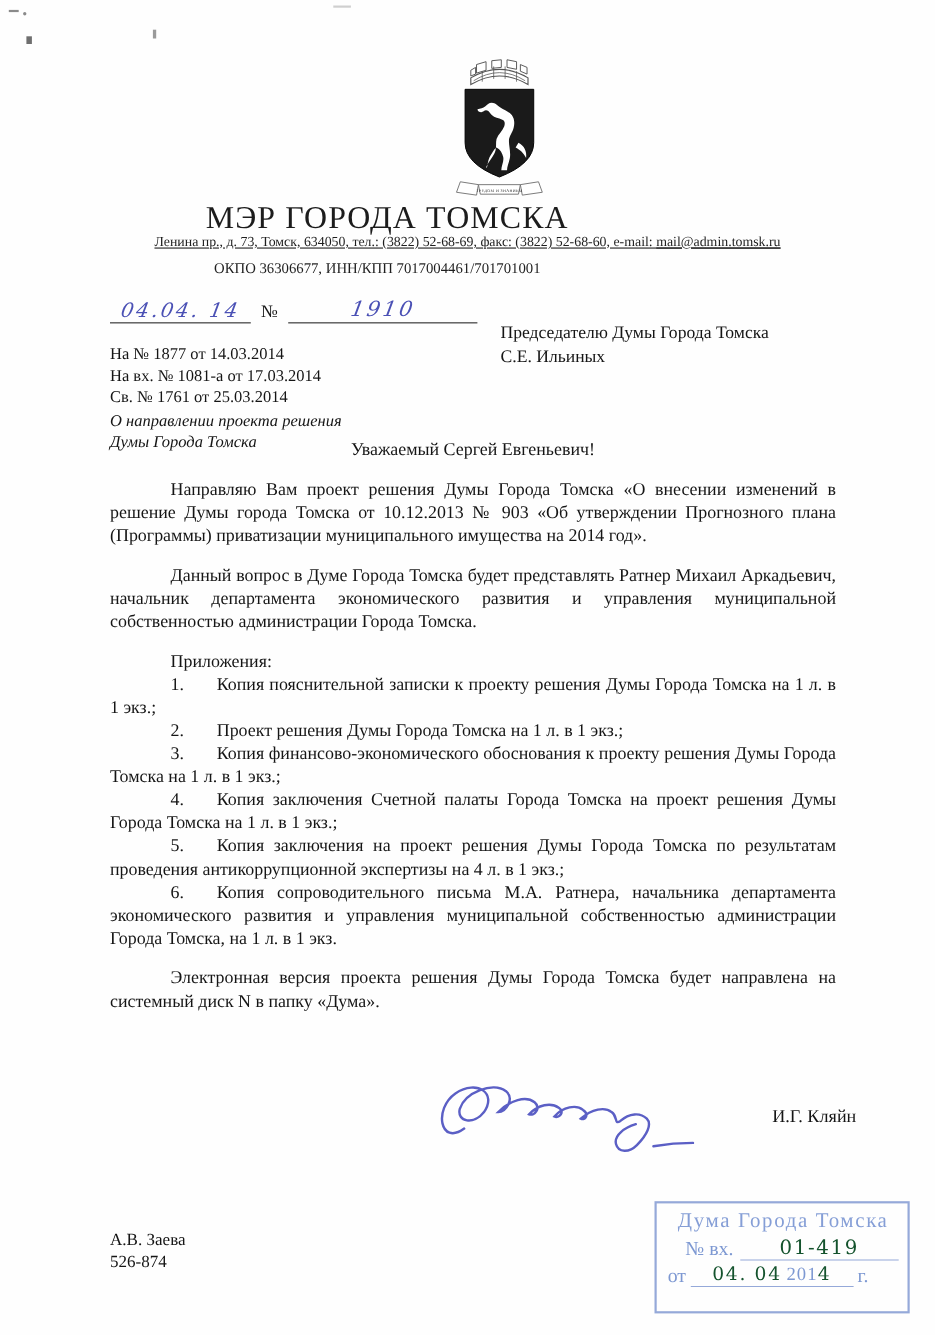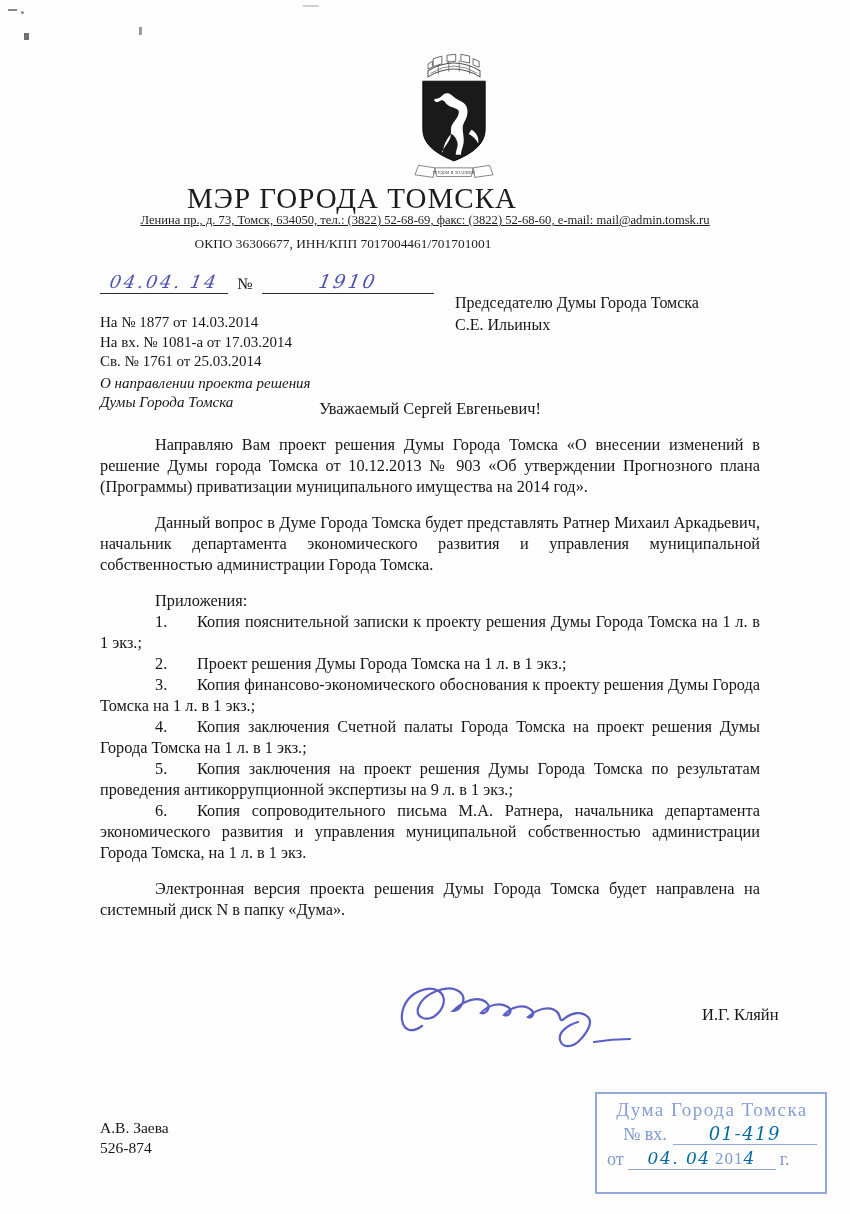--- a/index.html
+++ b/index.html
@@ -81,21 +81,21 @@
     position:absolute; left:595px; top:1092px; width:232px; height:102px;
     border:2px solid rgba(122,148,208,0.8);
     color:rgba(118,146,208,0.95);
     font-size:18px; padding:5px 8px 0 10px;
   }
   .stamp-title { text-align:center; font-size:19px; letter-spacing:1.5px;
     color:rgba(126,153,212,0.95); white-space:nowrap; }
   .stamp-row { display:flex; align-items:flex-end; margin-top:3px; }
   .stamp-row2 { padding-left:16px; }
   .stamp-label { white-space:nowrap; }
-  .stamp-hw { font-style:italic; color:#0369a1; letter-spacing:1.5px;
+  .stamp-hw { color:#14532d; letter-spacing:1.5px;
     font-family:"DejaVu Serif","Liberation Serif",serif; }
   .s-u {
     border-bottom:1.5px solid rgba(122,148,208,0.8);
     text-align:center; line-height:20px;
   }
   .s-u-num { flex:1; margin-left:6px; font-size:18px; }
   .s-u-date { width:148px; margin-left:4px; font-size:17px; white-space:nowrap; }
   .stamp-year { color:rgba(118,146,208,0.95); letter-spacing:1px; }
   .stamp-g { margin-left:4px; }
 </style>
@@ -166,21 +166,21 @@
 
   <div class="body-block">
     <div class="salutation">Уважаемый Сергей Евгеньевич!</div>
     <p class="para">Направляю Вам проект решения Думы Города Томска «О внесении изменений в решение Думы города Томска от 10.12.2013 № 903 «Об утверждении Прогнозного плана (Программы) приватизации муниципального имущества на 2014 год».</p>
     <p class="para">Данный вопрос в Думе Города Томска будет представлять Ратнер Михаил Аркадьевич, начальник департамента экономического развития и управления муниципальной собственностью администрации Города Томска.</p>
     <div class="att-label">Приложения:</div>
     <p class="att-item"><span class="att-num">1.</span><span>Копия пояснительной записки к проекту решения Думы Города Томска на 1 л. в 1 экз.;</span></p>
     <p class="att-item"><span class="att-num">2.</span><span>Проект решения Думы Города Томска на 1 л. в 1 экз.;</span></p>
     <p class="att-item"><span class="att-num">3.</span><span>Копия финансово-экономического обоснования к проекту решения Думы Города Томска на 1 л. в 1 экз.;</span></p>
     <p class="att-item"><span class="att-num">4.</span><span>Копия заключения Счетной палаты Города Томска на проект решения Думы Города Томска на 1 л. в 1 экз.;</span></p>
-    <p class="att-item"><span class="att-num">5.</span><span>Копия заключения на проект решения Думы Города Томска по результатам проведения антикоррупционной экспертизы на 9 л. в 1 экз.;</span></p>
+    <p class="att-item"><span class="att-num">5.</span><span>Копия заключения на проект решения Думы Города Томска по результатам проведения антикоррупционной экспертизы на 4 л. в 1 экз.;</span></p>
     <p class="att-item"><span class="att-num">6.</span><span>Копия сопроводительного письма М.А. Ратнера, начальника департамента экономического развития и управления муниципальной собственностью администрации Города Томска, на 1 л. в 1 экз.</span></p>
     <p class="closing">Электронная версия проекта решения Думы Города Томска будет направлена на системный диск N в папку «Дума».</p>
   </div>
 
   <div class="signature-svg">
     <svg width="280" height="95" viewBox="0 0 280 95" xmlns="http://www.w3.org/2000/svg">
       <g fill="none" stroke="#5b5fc5" stroke-width="2.2" stroke-linecap="round">
         <path d="M34 58 C 12 74, 6 40, 26 26 C 46 13, 64 26, 52 43 C 43 55, 27 52, 30 40 C 35 25, 60 15, 72 24 C 80 31, 72 43, 65 43 C 76 32, 90 28, 98 34 C 104 39, 98 47, 93 45 C 101 36, 113 34, 120 39 C 126 43, 120 49, 116 47 C 124 38, 136 36, 142 41 C 148 45, 144 51, 140 49 C 150 40, 162 38, 168 43 C 174 47, 170 55, 176 51 C 184 44, 194 43, 200 49 C 205 54, 200 64, 191 73 C 184 80, 174 80, 172 72 C 170 64, 180 57, 190 54"></path>
         <path d="M206 74 C 218 72, 230 71, 242 71"></path>
       </g>

